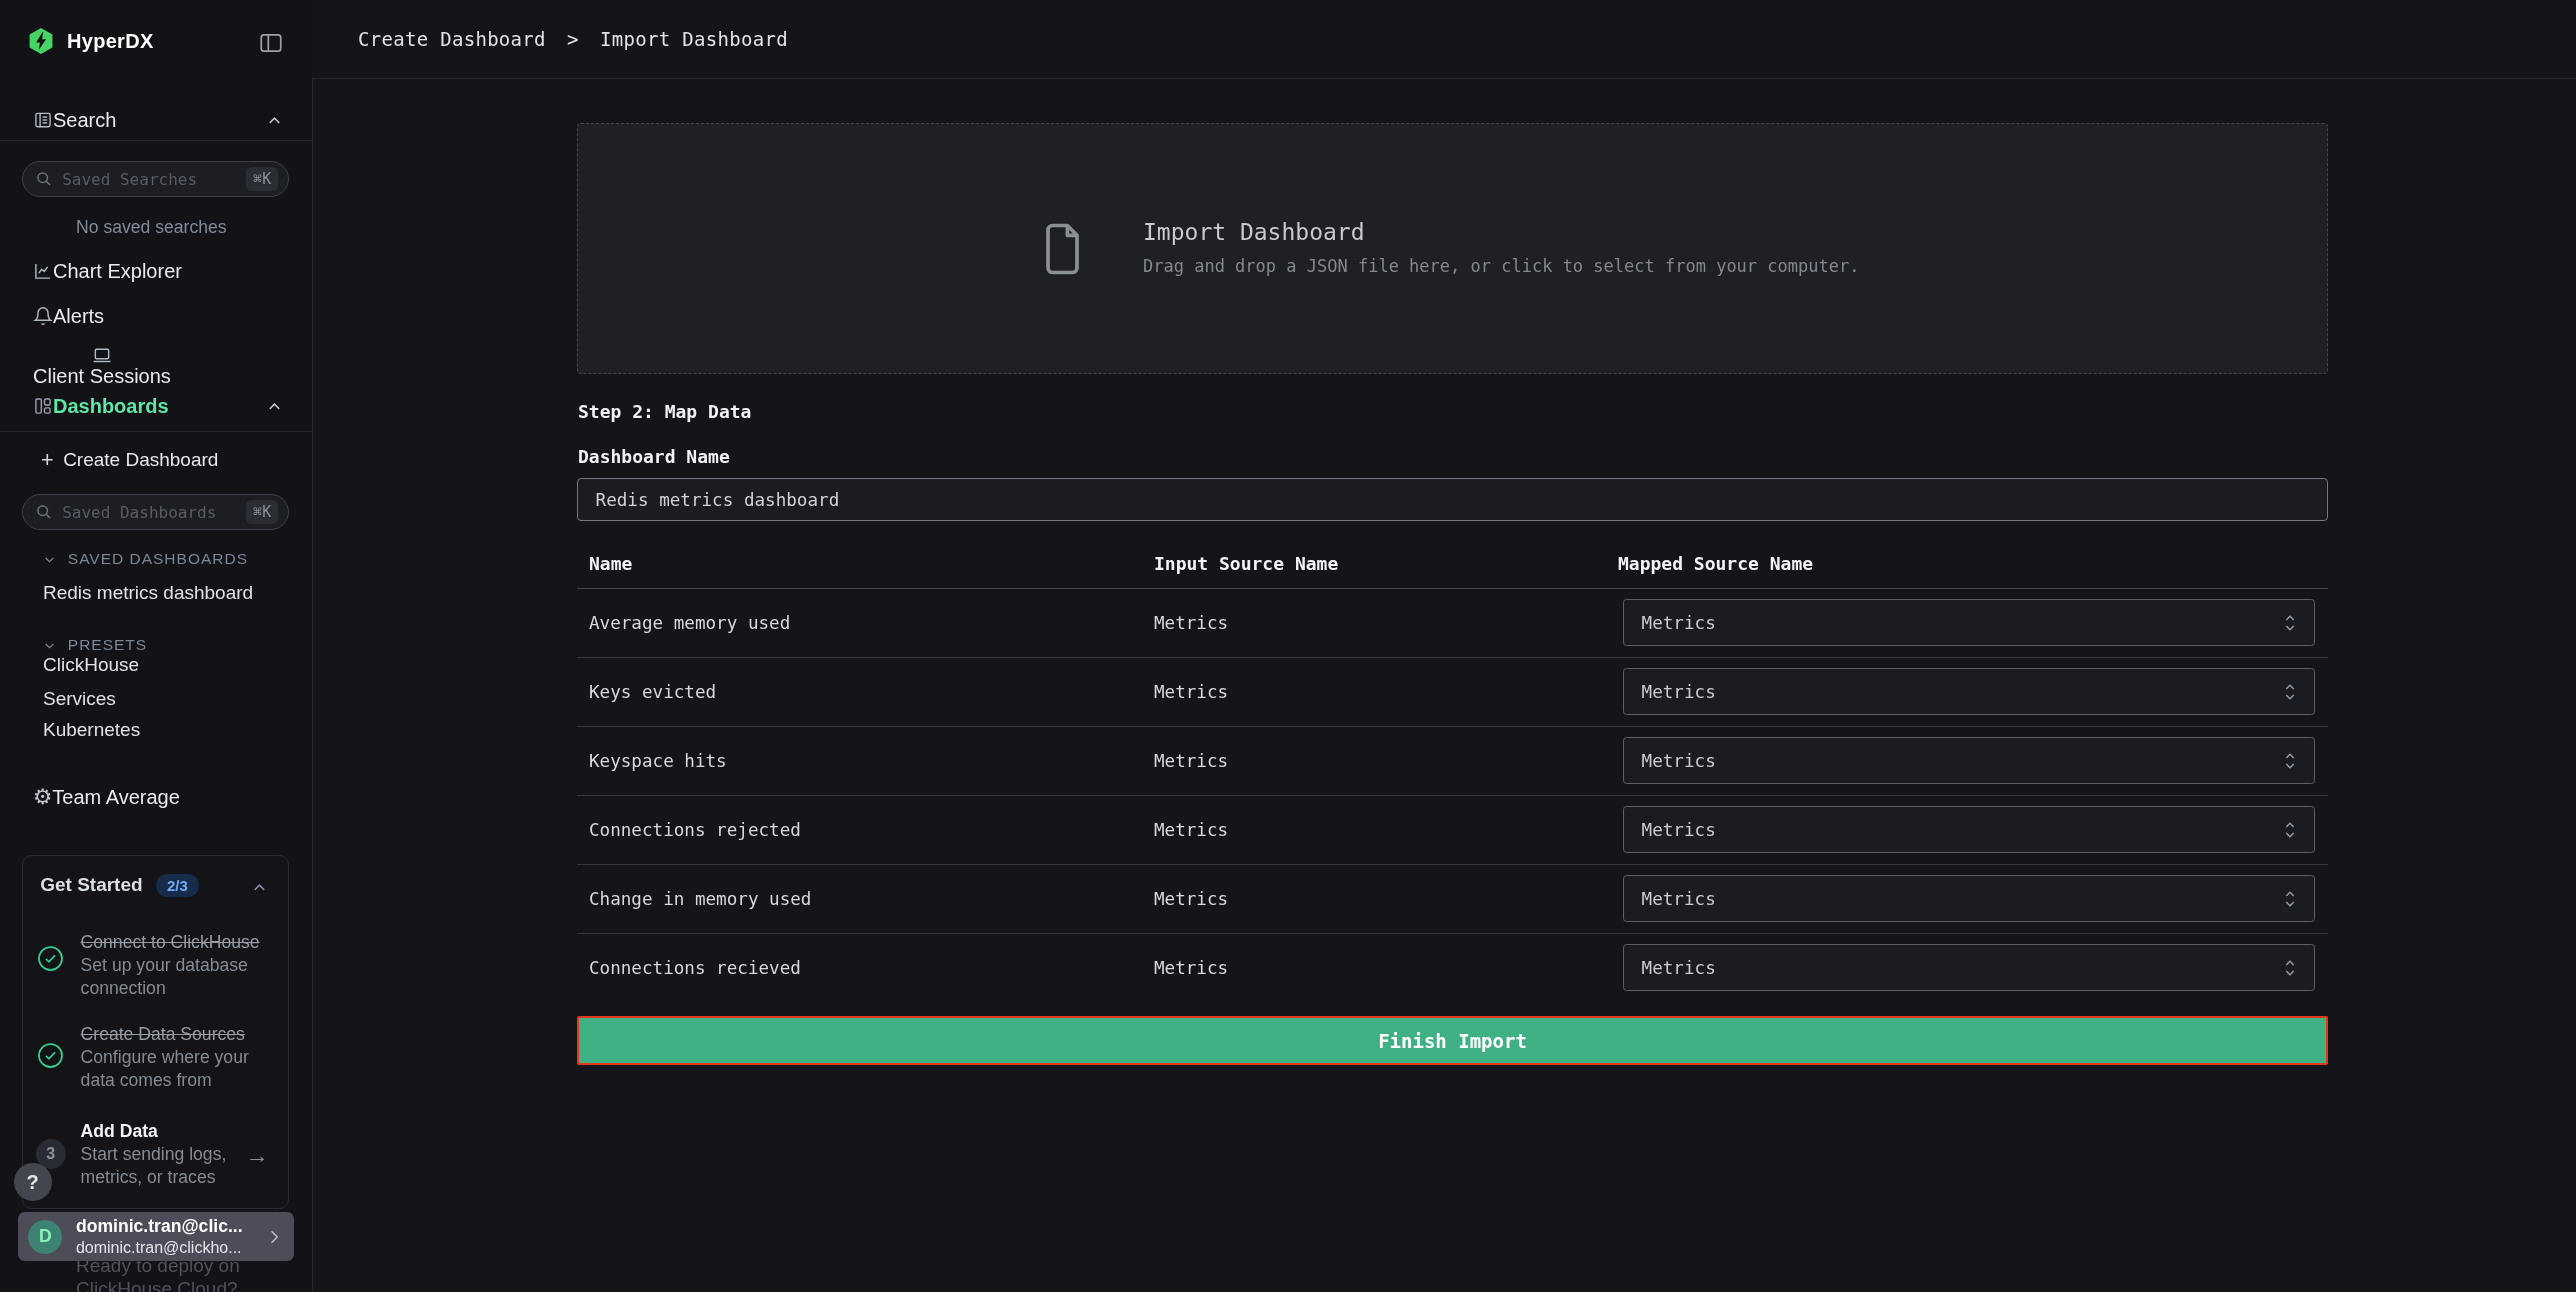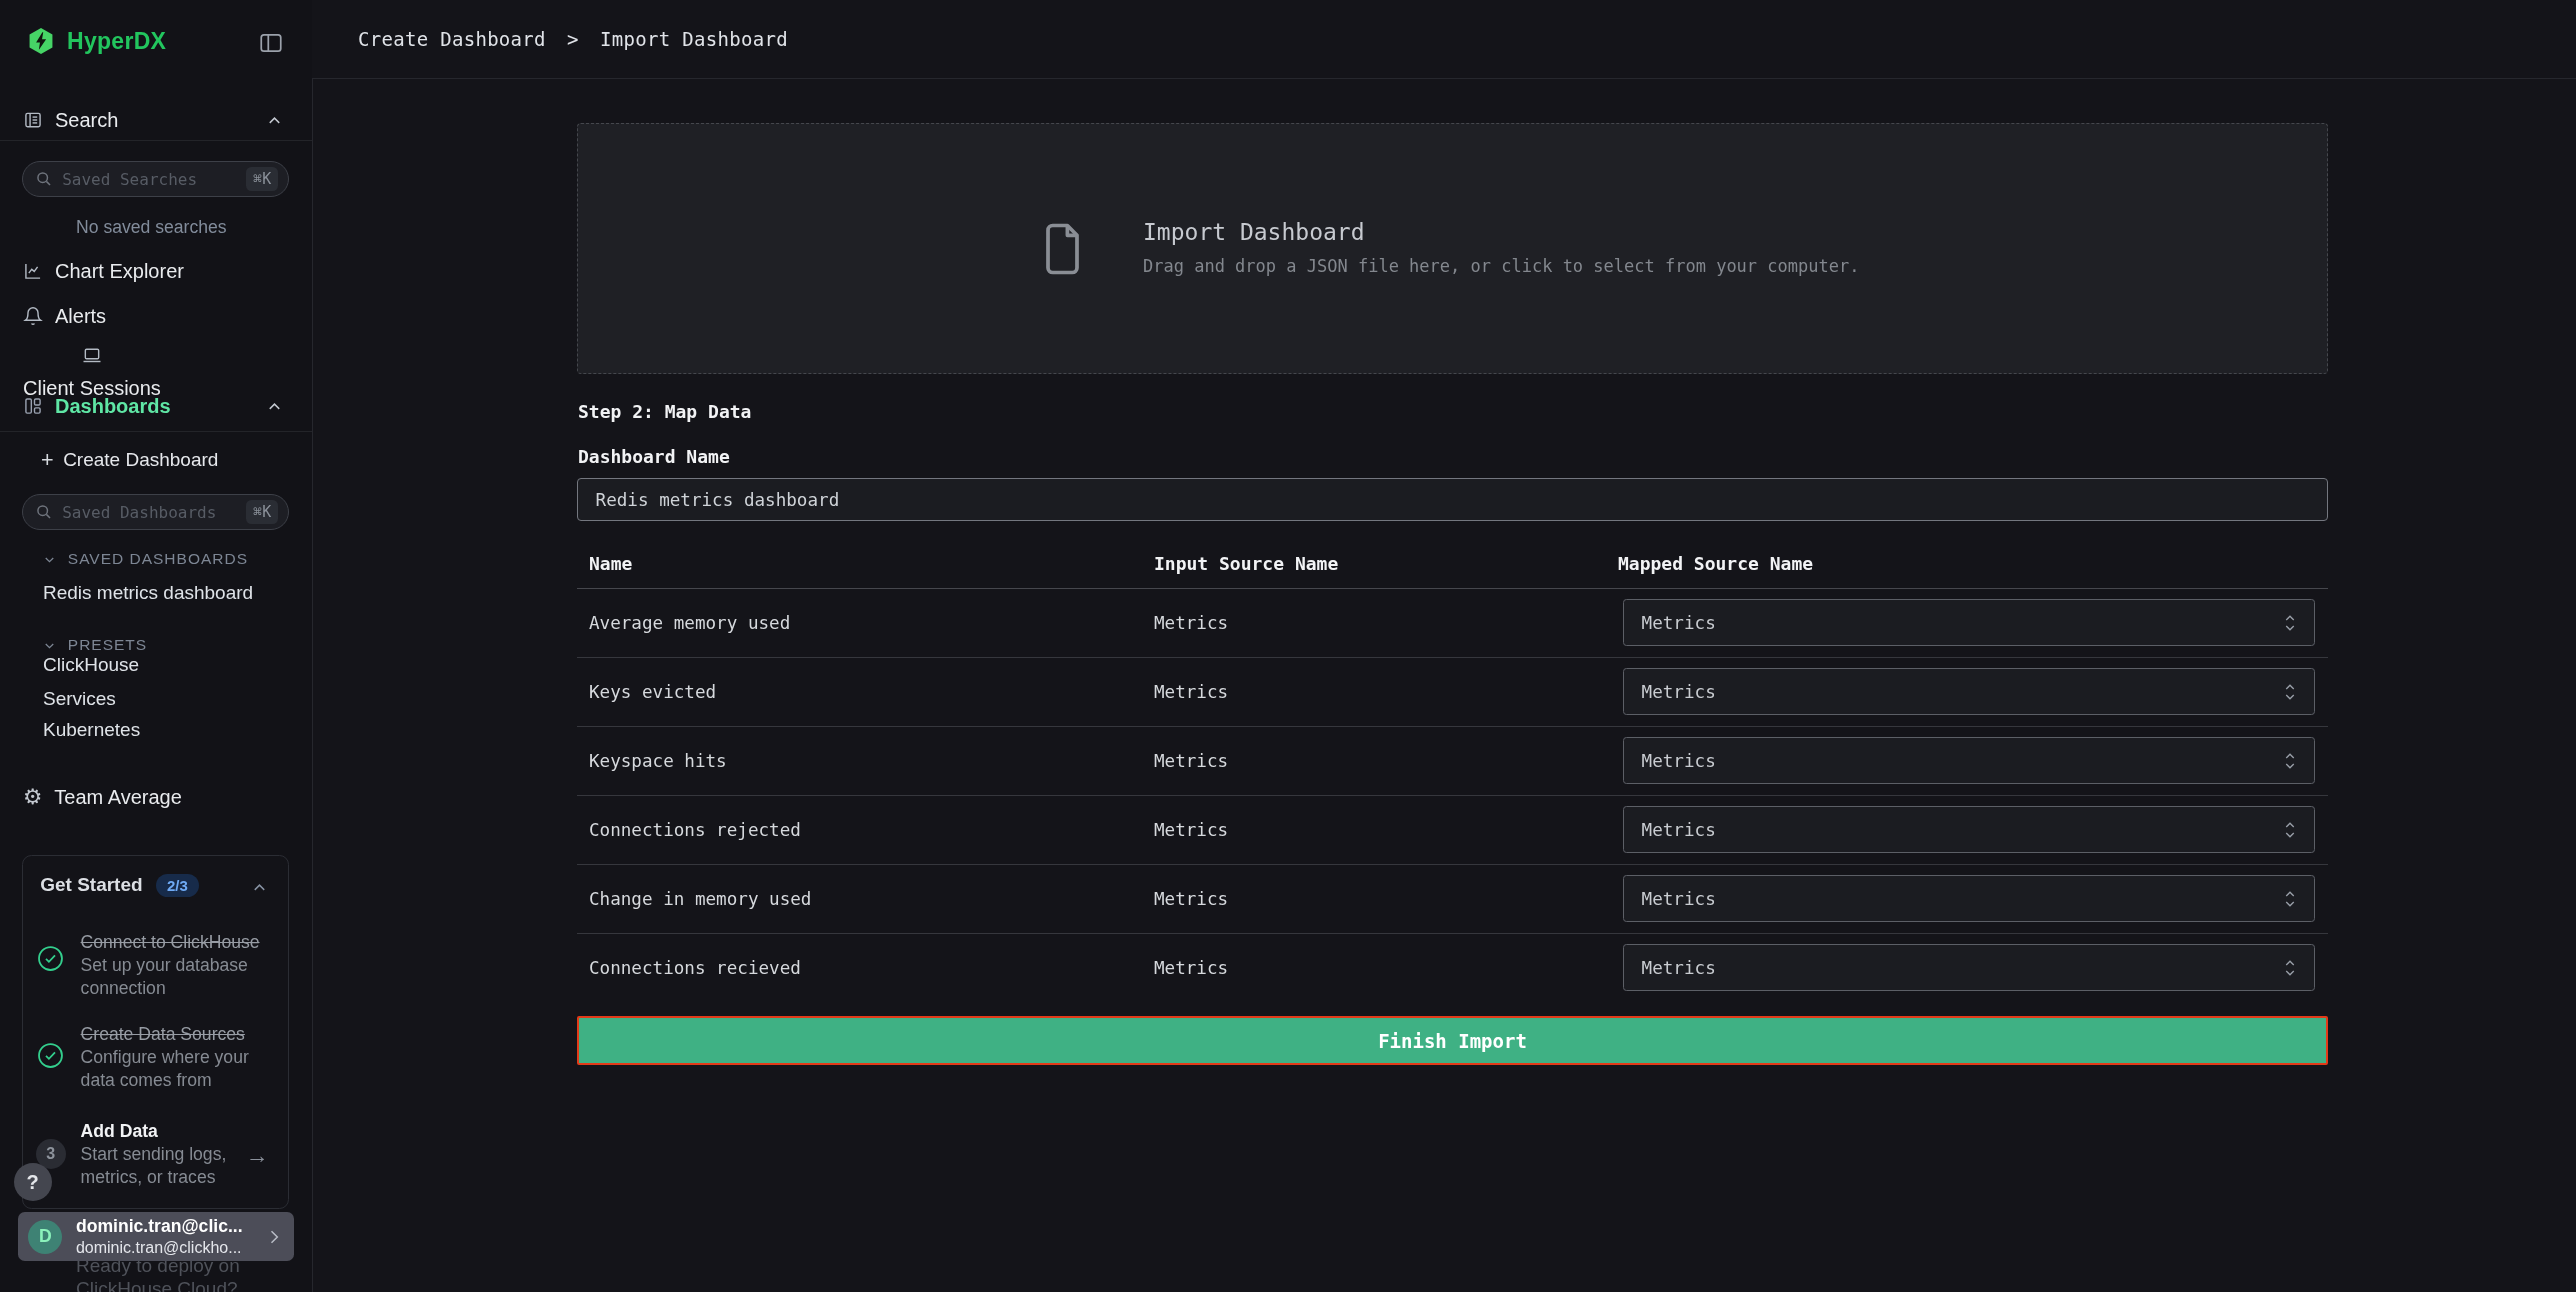--- a/index.html
+++ b/index.html
@@ -11,26 +11,26 @@
   
   .topbar{position:absolute;left:312px;top:0;right:0;height:78px;background:#141419;
           border-bottom:1.4px solid #26272d;display:flex;align-items:center;}
   .breadcrumb{margin-left:46px;font-size:19px;color:#e0e3e8;letter-spacing:0.3px;}
   .breadcrumb .sep{margin:0 9.5px;color:#e0e3e8;}
 
   
   .sidebar{position:absolute;left:0;top:0;width:312px;height:1293px;background:#121217;
            border-right:1.4px solid #26272d;}
   .logo-row{position:absolute;left:27px;top:27px;display:flex;align-items:center;gap:12px;}
-  .logo-text{font-size:23px;font-weight:bold;color:#22c55e;letter-spacing:0.3px;}
+  .logo-text{font-size:20px;font-weight:bold;color:#ffffff;letter-spacing:0.3px;}
   .collapse-btn{position:absolute;left:258px;top:30px;width:26px;height:26px;cursor:pointer;}
 
   .sec-head-label{font-size:20px;color:#e9ebee;}
   .sec-border{position:absolute;left:0;width:312px;height:1.4px;background:#232429;}
-  .side-row{position:absolute;left:23px;display:flex;align-items:center;gap:12px;height:30px;}
+  .side-row{position:absolute;left:33px;display:flex;align-items:center;height:30px;}
   .side-row .lbl{font-size:20px;color:#e9ebee;}
   .chev-right{position:absolute;left:265px;width:20px;height:20px;}
 
   .pill{position:absolute;left:21.6px;width:267px;height:36px;border-radius:18px;background:#1d1e24;
         border:1.4px solid #3d4048;box-sizing:border-box;display:flex;align-items:center;padding:0 9.5px 0 12px;}
   .pill input{flex:1;min-width:0;background:transparent;border:none;outline:none;
         font-family:"DejaVu Sans Mono","Liberation Mono",monospace;font-size:16px;color:#b9bec6;}
   .pill input::placeholder{color:#575c65;}
   .kbd-chip{background:#2a2d34;border-radius:5.4px;padding:3.4px 6.8px;font-size:15px;color:#8a9099;white-space:nowrap;}
 

